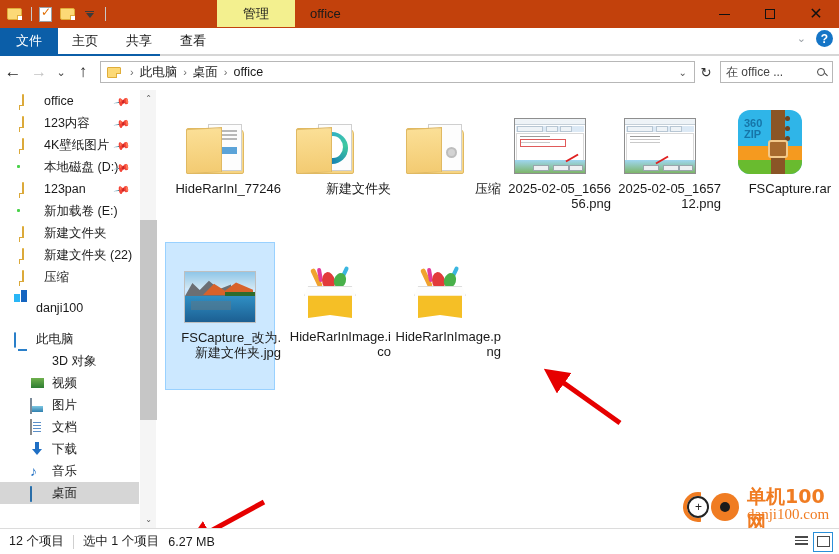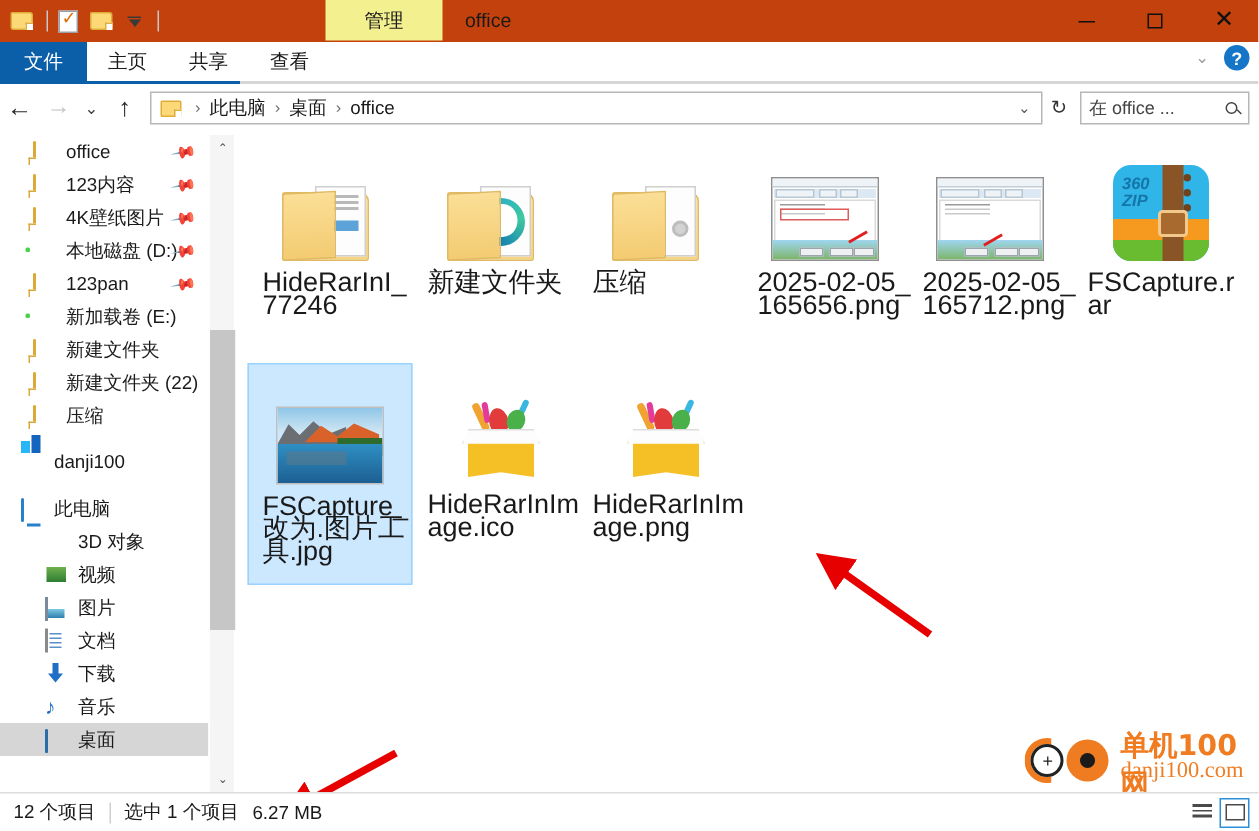--- a/index.html
+++ b/index.html
@@ -160,23 +160,23 @@
 
   
   .content {
     position:absolute; top:90px; left:157px; width:682px; height:438px; background:#fff;
   }
   .grid { display:flex; flex-wrap:wrap; padding:4px 0 0 8px; }
   .cell {
     width:110px; height:148px; margin:0 0px 0 0; display:flex; flex-direction:column;
     align-items:center; padding-top:8px; position:relative;
   }
-  .cell .thumb { width:72px; height:72px; display:flex; align-items:flex-end; justify-content:flex-end;font-style:italic; }
+  .cell .thumb { width:72px; height:72px; display:flex; align-items:flex-end; justify-content:center; }
   .cell .label {
-    margin-top:7px; width:106px; text-align:left; font-size:18px; color:#1a1a1a;
+    margin-top:7px; width:106px; text-align:right; font-size:13px; color:#1a1a1a;
     line-height:15px; word-break:break-all;margin-left:16px;
   }
   .cell.selected { background:#cce8ff; border:1px solid #99d1ff; }
 
   
   .fold {
     width:68px; height:55px; position:relative;
   }
   .fold .back {
     position:absolute; left:0; bottom:0; width:58px; height:46px;
@@ -593,21 +593,21 @@
         <div class="thumb">
           <div class="photo">
             <div class="sky"></div>
               <div class="mtn"></div>
               <div class="mtn2"></div>
             <div class="trees"></div>
               <div class="lake"></div>
               <div class="refl"></div>
           </div>
         </div>
-        <div class="label">FSCapture_改为.图片工具.jpg</div>
+        <div class="label">FSCapture_改为.新建文件夹.jpg</div>
       </div>
 
       <div class="cell">
         <div class="thumb">
           <div class="gift">
             <div class="r3"></div>
               <div class="r5"></div>
               <div class="r4"></div>
             <div class="r1"></div>
               <div class="r2"></div>

